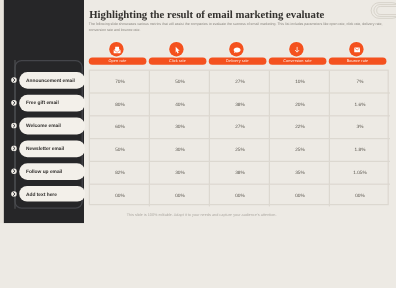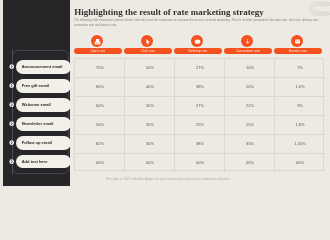--- a/index.html
+++ b/index.html
@@ -59,21 +59,21 @@
   <div class="deco">
     <svg width="32" height="22" viewBox="0 0 32 22">
       <g fill="none" stroke="#c9c4ba" stroke-width=".5">
         <rect x="9.3" y="2.2" width="24" height="13.1" rx="6.55"></rect>
         <rect x="11.6" y="3.8" width="24" height="9.9" rx="4.95"></rect>
         <rect x="13.9" y="5.4" width="24" height="6.7" rx="3.35"></rect>
       </g>
     </svg>
   </div>
 
-  <div class="title">Highlighting the result of rate marketing strategy</div>
+  <div class="title">Highlighting the result of email marketing evaluate</div>
   <div class="subtitle">The following slide showcases various metrics that will assist the companies to evaluate the success of email marketing. This list includes parameters like open rate, click rate, delivery rate, conversion rate and bounce rate.</div>
 
   <div class="outline"></div>
   <div class="spine"></div>
 
   <div id="cols">
       <div class="colhead" style="left: 74px; width: 47.8px;">
         <span>Open rate</span>
       </div>
       <div class="coliconwrap" style="left: 91.3px;">

